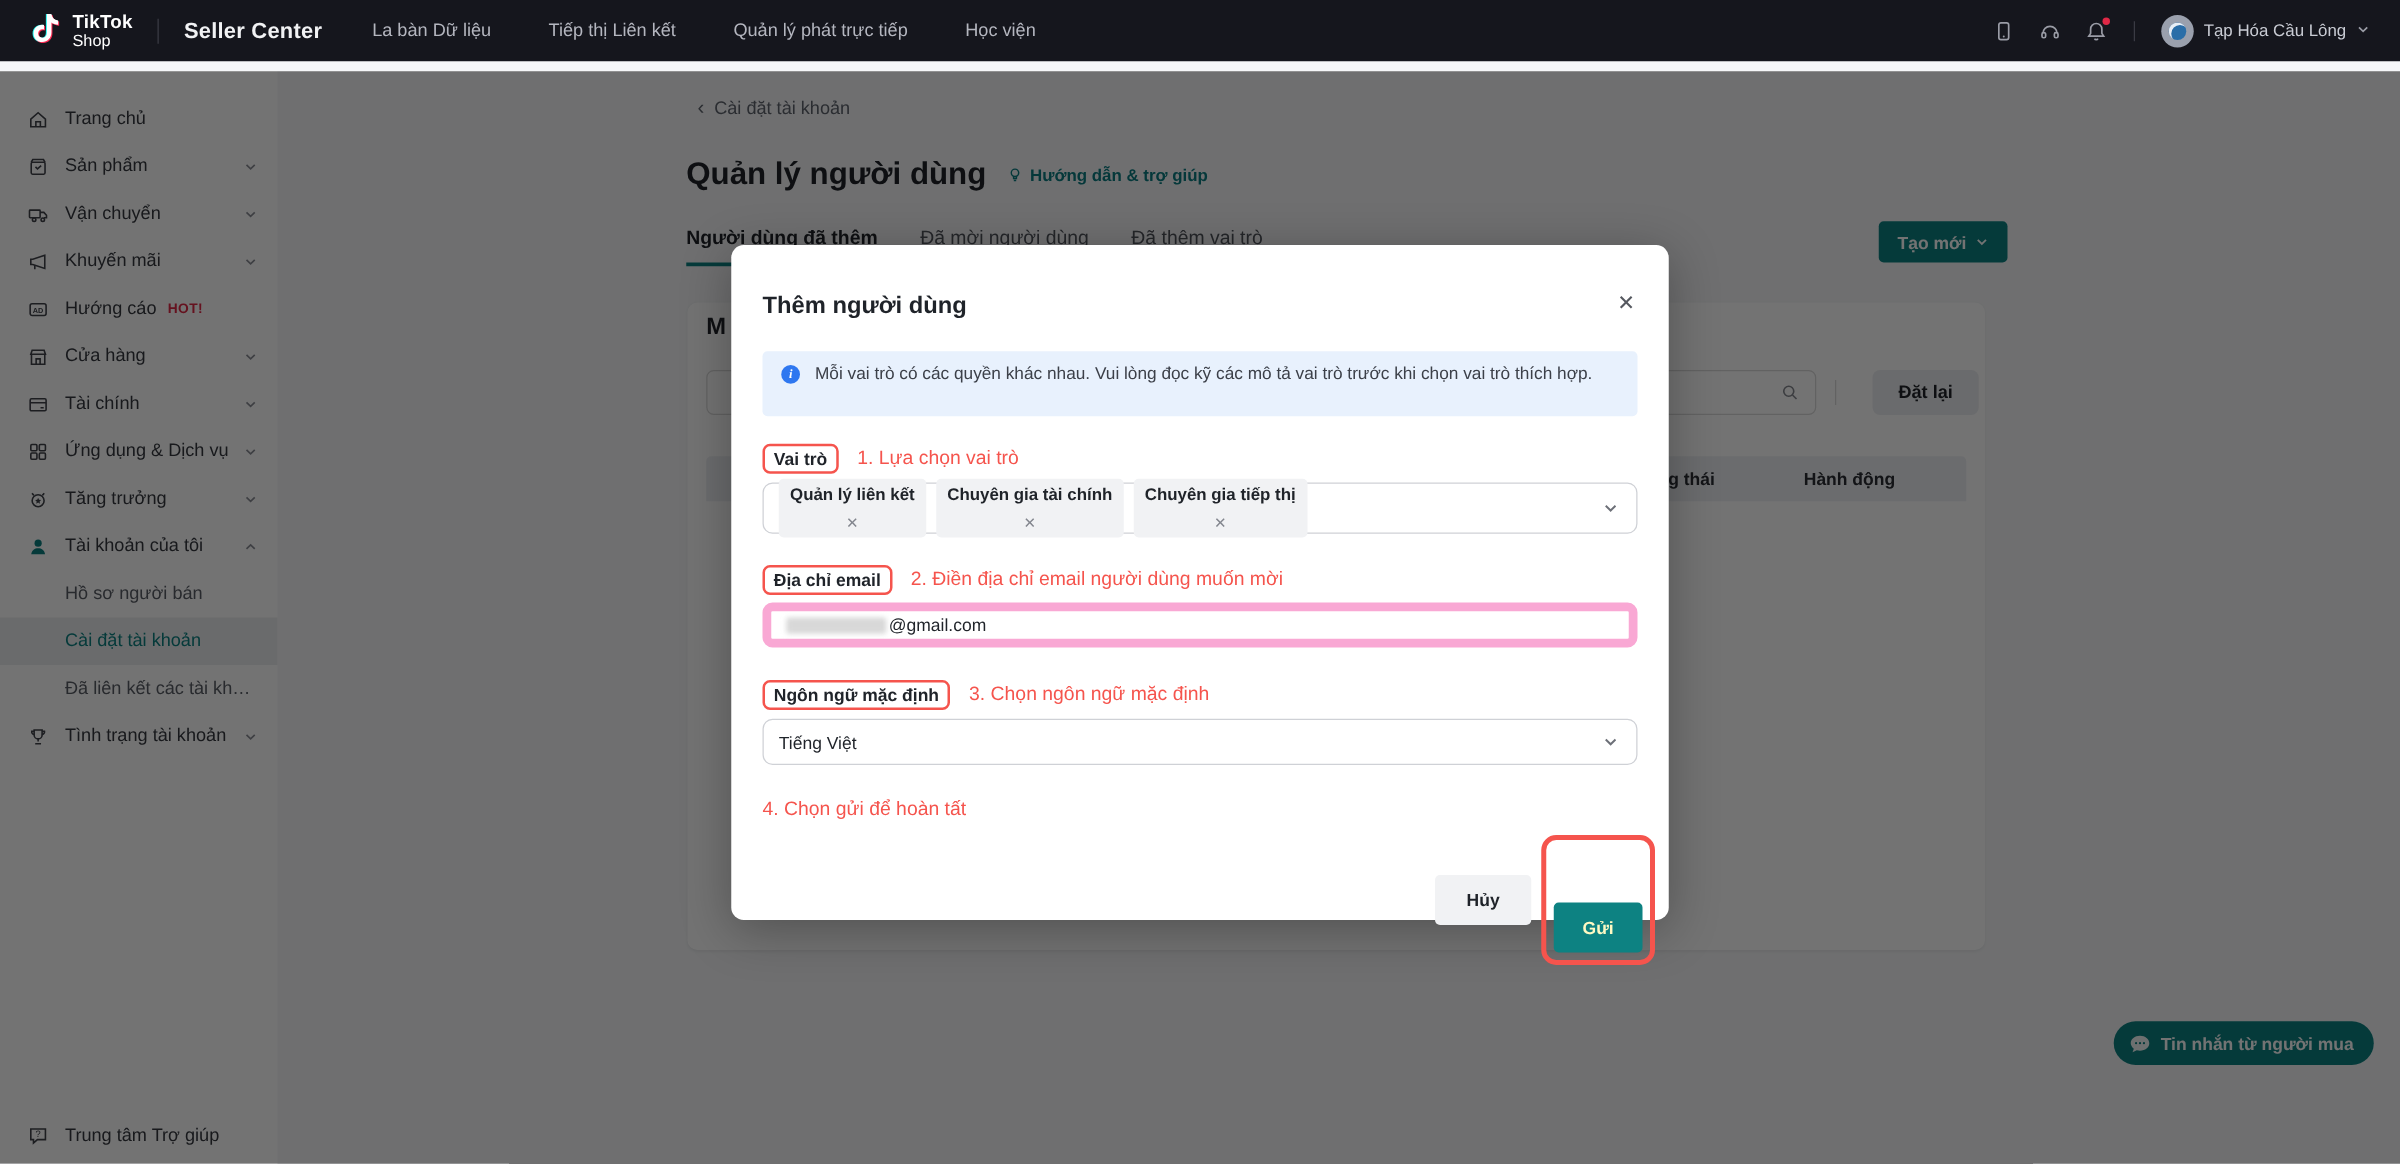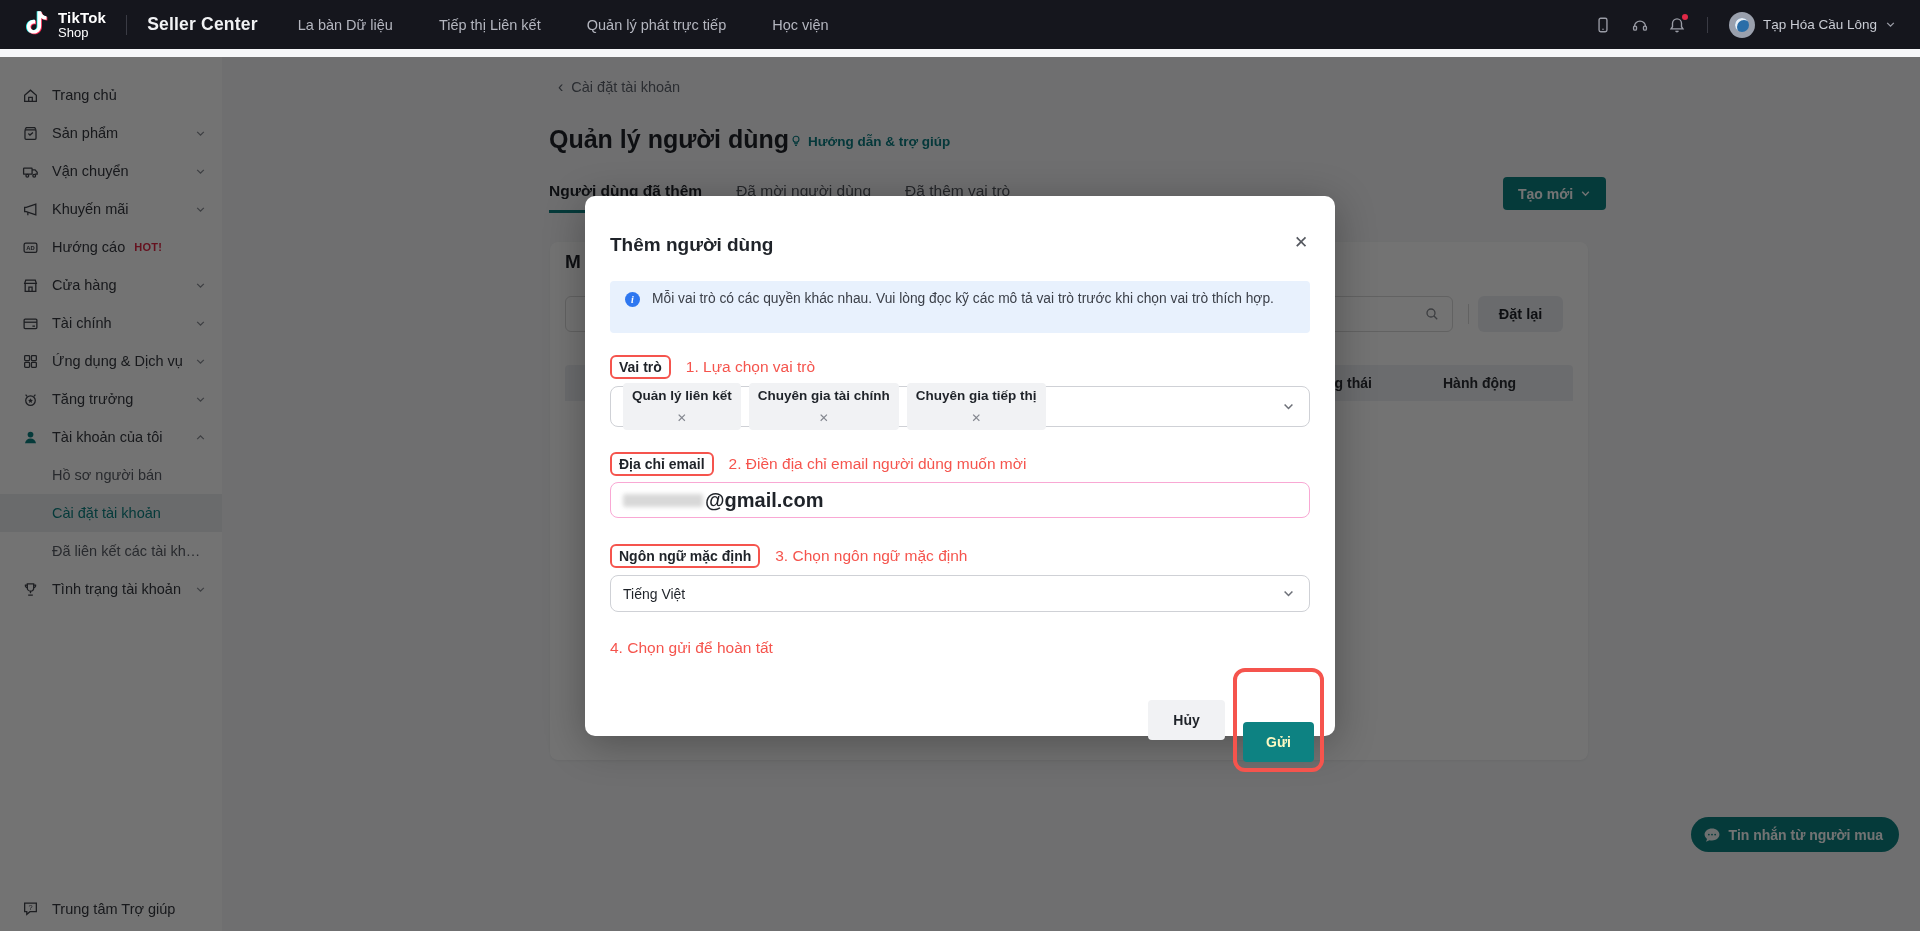--- a/index.html
+++ b/index.html
@@ -46,42 +46,42 @@
   .side-help { position:absolute; left:22px; bottom:14px; display:flex; align-items:center; gap:13px;
                font-size:14.5px; color:#35383f; cursor:pointer; }
   .side-help .ic { width:17px; height:17px; color:#40434b; }
   .side-help svg { width:17px; height:17px; }
 
   
   .main { position:absolute; left:222px; top:57px; right:0; bottom:0; }
   .breadcrumb { position:absolute; left:336px; top:22px; display:flex; align-items:center; gap:8px;
                 color:#5f646e; font-size:14.5px; cursor:pointer; }
   .breadcrumb .arr { font-size:16px; line-height:14px; }
-  .page-title-row { position:absolute; left:327px; top:68px; display:flex; align-items:baseline; gap:0; }
+  .page-title-row { position:absolute; left:327px; top:68px; display:flex; align-items:baseline; gap:16px; }
   .page-title { font-size:25px; font-weight:bold; color:#1f2329; }
   .help-link { display:flex; align-items:center; gap:5px; color:#0c7d82; font-size:13.5px; font-weight:600; cursor:pointer; }
   .help-link svg { width:14px; height:14px; }
   .tabs { position:absolute; left:327px; top:125px; display:flex; gap:34px; }
   .tab { font-size:15.5px; color:#51545c; padding-bottom:10px; cursor:pointer; }
   .tab.active { color:#1f2329; font-weight:bold; border-bottom:3px solid #0d8282; }
   .create-btn { position:absolute; left:1281px; top:120px; height:33px; padding:0 15px; background:#0d8282;
                 border:none; border-radius:4px; color:#fff; font-size:14px; font-weight:600;
                 display:flex; align-items:center; gap:7px; cursor:pointer; font-family:inherit; }
   .create-btn svg { width:11px; height:11px; }
 
   
   .card { position:absolute; left:328px; top:185px; width:1038px; height:518px; background:#fff;
           border-radius:8px; box-shadow:0 1px 3px rgba(0,0,0,.06); }
   .card-heading { position:absolute; left:15px; top:9px; font-size:19px; font-weight:bold; color:#1f2329; }
   .card-search { position:absolute; left:15px; top:54px; width:888px; height:36px; border:1px solid #d9d9d9;
                  border-radius:6px; background:#fff; display:flex; align-items:center; justify-content:flex-end;
                  padding-right:12px; color:#85888f; }
   .card-search svg { width:16px; height:16px; }
   .card-sep { position:absolute; left:918px; top:62px; width:1px; height:20px; background:#d9d9d9; }
-  .reset-btn { position:absolute; left:928px; top:54px; width:85px; height:36px; background:#eceef1; border:none;
+  .reset-btn { position:absolute; left:948px; top:54px; width:85px; height:36px; background:#eceef1; border:none;
                border-radius:6px; font-size:14.5px; font-weight:600; color:#1f2329; cursor:pointer; font-family:inherit; }
   .table-head { position:absolute; left:15px; right:15px; top:123px; height:36px; background:#eef0f3;
                 border-radius:4px 4px 0 0; }
   .th { position:absolute; top:0; height:36px; display:flex; align-items:center;
         font-size:14px; font-weight:bold; color:#2a2d33; }
   .th.t-status { left:740px; }
   .th.t-action { left:878px; }
 
   
   .chat-pill { position:absolute; right:21px; bottom:79px; height:35px; padding:0 16px 0 12px; background:#0d8282;
@@ -109,22 +109,22 @@
   .red-label { display:inline-flex; border:2.5px solid #f5544d; border-radius:6px; padding:2px 7px;
                font-size:14px; font-weight:bold; color:#1f2329; background:#fff; }
   .step-text { margin-left:15px; color:#f5544d; font-size:15.5px; }
   .select-box { margin-top:7px; height:41px; border:1px solid #cfd1d6; border-radius:8px; display:flex;
                 align-items:center; padding:0 14px 0 12px; gap:8px; cursor:pointer; }
   .select-box .chev { margin-left:auto; color:#6d7078; display:flex; }
   .select-box .chev svg { width:13px; height:13px; }
   .tag { display:inline-flex; align-items:center; gap:8px; background:#f1f2f4; border-radius:4px;
          padding:5px 9px; font-size:13.5px; font-weight:600; color:#1f2329;flex-direction:column; }
   .tag .x { color:#83868e; font-size:12px; cursor:pointer; font-weight:normal; }
-  .email-input { margin-top:6px; height:36px; border:1px solid #f9a8d4; border-radius:8px; display:flex;
-                 align-items:center; padding:0 12px; font-size:20px; color:#1f2329; cursor:text;font-weight:bold; }
+  .email-input { margin-top:6px; height:36px; border:7px solid #f9a8d4; border-radius:8px; display:flex;
+                 align-items:center; padding:0 12px; font-size:14px; color:#1f2329; cursor:text; }
   .redact { display:inline-block; width:80px; height:13px; background:#d8d8d8; border-radius:2px;
             filter:blur(2px); margin-right:2px; }
   .lang-select { margin-top:7px; height:37px; }
   .lang-value { font-size:14px; color:#1f2329; }
   .step4 { margin-top:27px; text-align:left; color:#f5544d; font-size:15.5px; }
   .modal-footer { margin-top:21px; display:flex; justify-content:flex-end; align-items:center; gap:18px; }
   .btn-cancel { width:77px; height:40px; background:#f1f2f4; border:none; border-radius:4px;
                 font-size:14px; font-weight:600; color:#1f2329; cursor:pointer; font-family:inherit; }
   .submit-annotation { border:4px solid #f5544d; border-radius:12px; padding:6px; margin:-10px -14px -10px -10px; }
   .btn-submit { width:71px; height:40px; background:#0d8282; border:none; border-radius:4px;

